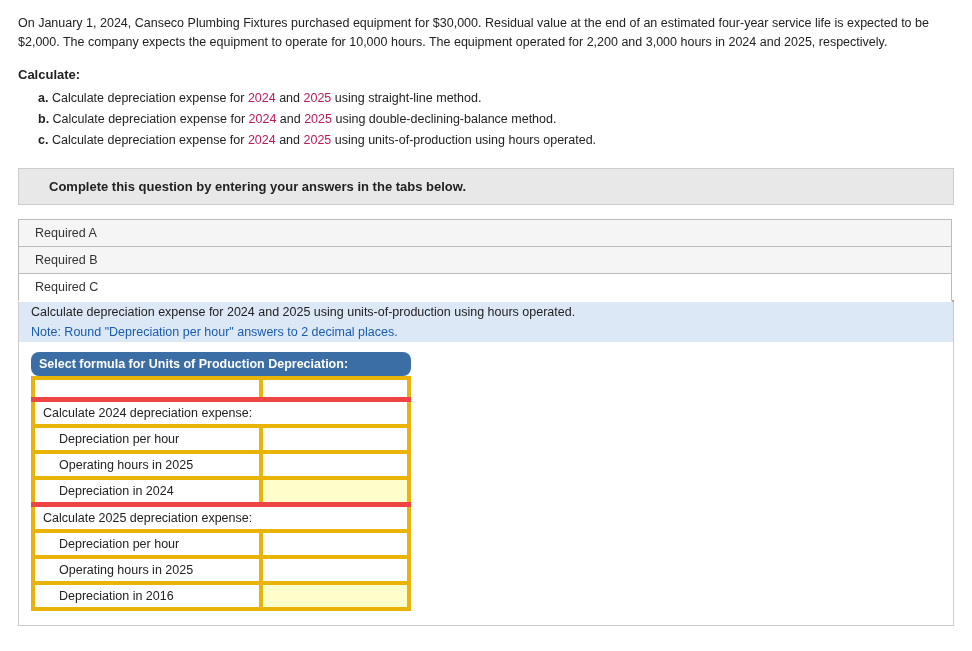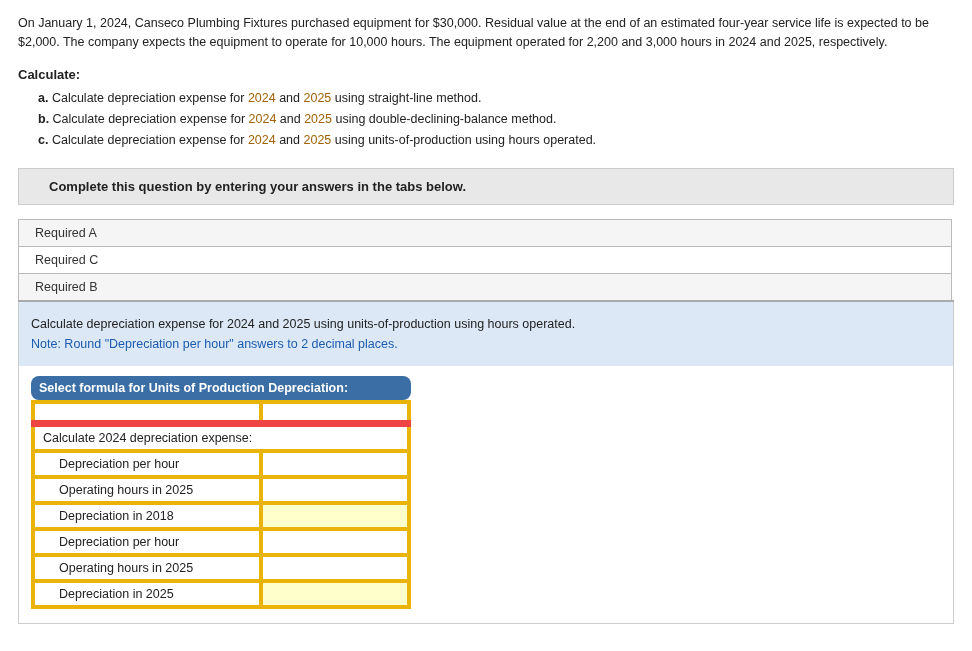--- a/index.html
+++ b/index.html
@@ -65,21 +65,21 @@
       margin-bottom: -2px;
       font-weight: normal;
     }
     .tab-content {
       border: 1px solid #ccc;
       border-top: none;
       padding: 0;
     }
     .tab-description {
       background: #dce8f5;
-      padding: 12px 12px;
+      padding: 0 12px;
       font-size: 12.5px;
       line-height: 1.6;
     }
     .tab-description .note {
       color: #1a5cb0;
     }
     .formula-section {
       padding: 10px 12px 14px 12px;
     }
     .formula-header {
@@ -113,21 +113,21 @@
       width: 150px;
       background: #fff;
       padding: 2px 4px;
     }
     .formula-table td.input-cell.yellow {
       background: #ffffcc;
     }
     .formula-table td.section-header {
       background: #fff;
       font-weight: normal;
-      border-top: 7px solid #ef4444;
+      border-top: 5px solid #ef4444;
     }
     .formula-table input[type="text"] {
       width: 100%;
       border: none;
       outline: none;
       background: transparent;
       font-size: 12.5px;
       padding: 0 2px;
     }
     .empty-formula-row td {
@@ -149,21 +149,21 @@
     }
     .nav-btn.primary {
       background: #2d6db5;
       color: #fff;
     }
     .nav-btn.secondary {
       background: #fca5a5;
       color: #444;
     }
     .highlight-text {
-      color: #a16207;
+      color: #be185d;
     }
   </style>
 </head>
 <body>
 
 <p class="intro-text">On January 1, 2024, Canseco Plumbing Fixtures purchased equipment for $30,000. Residual value at the end of an estimated four-year service life is expected to be $2,000. The company expects the equipment to operate for 10,000 hours. The equipment operated for 2,200 and 3,000 hours in 2024 and 2025, respectively.</p>
 
 <p class="required-label">Calculate:</p>
 
 <div class="required-items">
@@ -171,22 +171,22 @@
   <p><span class="letter"><strong>b.</strong></span> Calculate depreciation expense for <span class="highlight-text">2024</span> and <span class="highlight-text">2025</span> using double-declining-balance method.</p>
   <p><span class="letter"><strong>c.</strong></span> Calculate depreciation expense for <span class="highlight-text">2024</span> and <span class="highlight-text">2025</span> using units-of-production using hours operated.</p>
 </div>
 
 <div class="complete-box">
   <p>Complete this question by entering your answers in the tabs below.</p>
 </div>
 
 <div class="tabs-row">
   <div class="tab">Required A</div>
+  <div class="tab">Required B</div>
   <div class="tab active">Required C</div>
-  <div class="tab">Required B</div>
 </div>
 
 <div class="tab-content">
   <div class="tab-description">
     <span>Calculate depreciation expense for 2024 and 2025 using units-of-production using hours operated.</span><br>
     <span class="note">Note: Round "Depreciation per hour" answers to 2 decimal places.</span>
   </div>
 
   <div class="formula-section">
     <div class="formula-header">Select formula for Units of Production Depreciation:</div>
@@ -206,37 +206,40 @@
           <td class="label-cell indented">Depreciation per hour</td>
           <td class="input-cell"><input type="text" value="" style=""></td>
         </tr>
 
         <tr>
           <td class="label-cell indented">Operating hours in 2025</td>
           <td class="input-cell"><input type="text" value="" style=""></td>
         </tr>
 
         <tr>
-          <td class="label-cell indented">Depreciation in 2018</td>
+          <td class="label-cell indented">Depreciation in 2024</td>
           <td class="input-cell yellow"><input type="text" value="" style=""></td>
         </tr>
 
+        <tr>
+          <td class="label-cell section-header" colspan="2">Calculate 2025 depreciation expense:</td>
+        </tr>
 
         <tr>
           <td class="label-cell indented">Depreciation per hour</td>
           <td class="input-cell"><input type="text" value="" style=""></td>
         </tr>
 
         <tr>
           <td class="label-cell indented">Operating hours in 2025</td>
           <td class="input-cell"><input type="text" value="" style=""></td>
         </tr>
 
         <tr>
-          <td class="label-cell indented">Depreciation in 2025</td>
+          <td class="label-cell indented">Depreciation in 2016</td>
           <td class="input-cell yellow"><input type="text" value="" style=""></td>
         </tr>
       </tbody>
     </table>
   </div>
 </div>
 
 <div class="bottom-nav">
   <button class="nav-btn primary">
     <span>‹</span>

